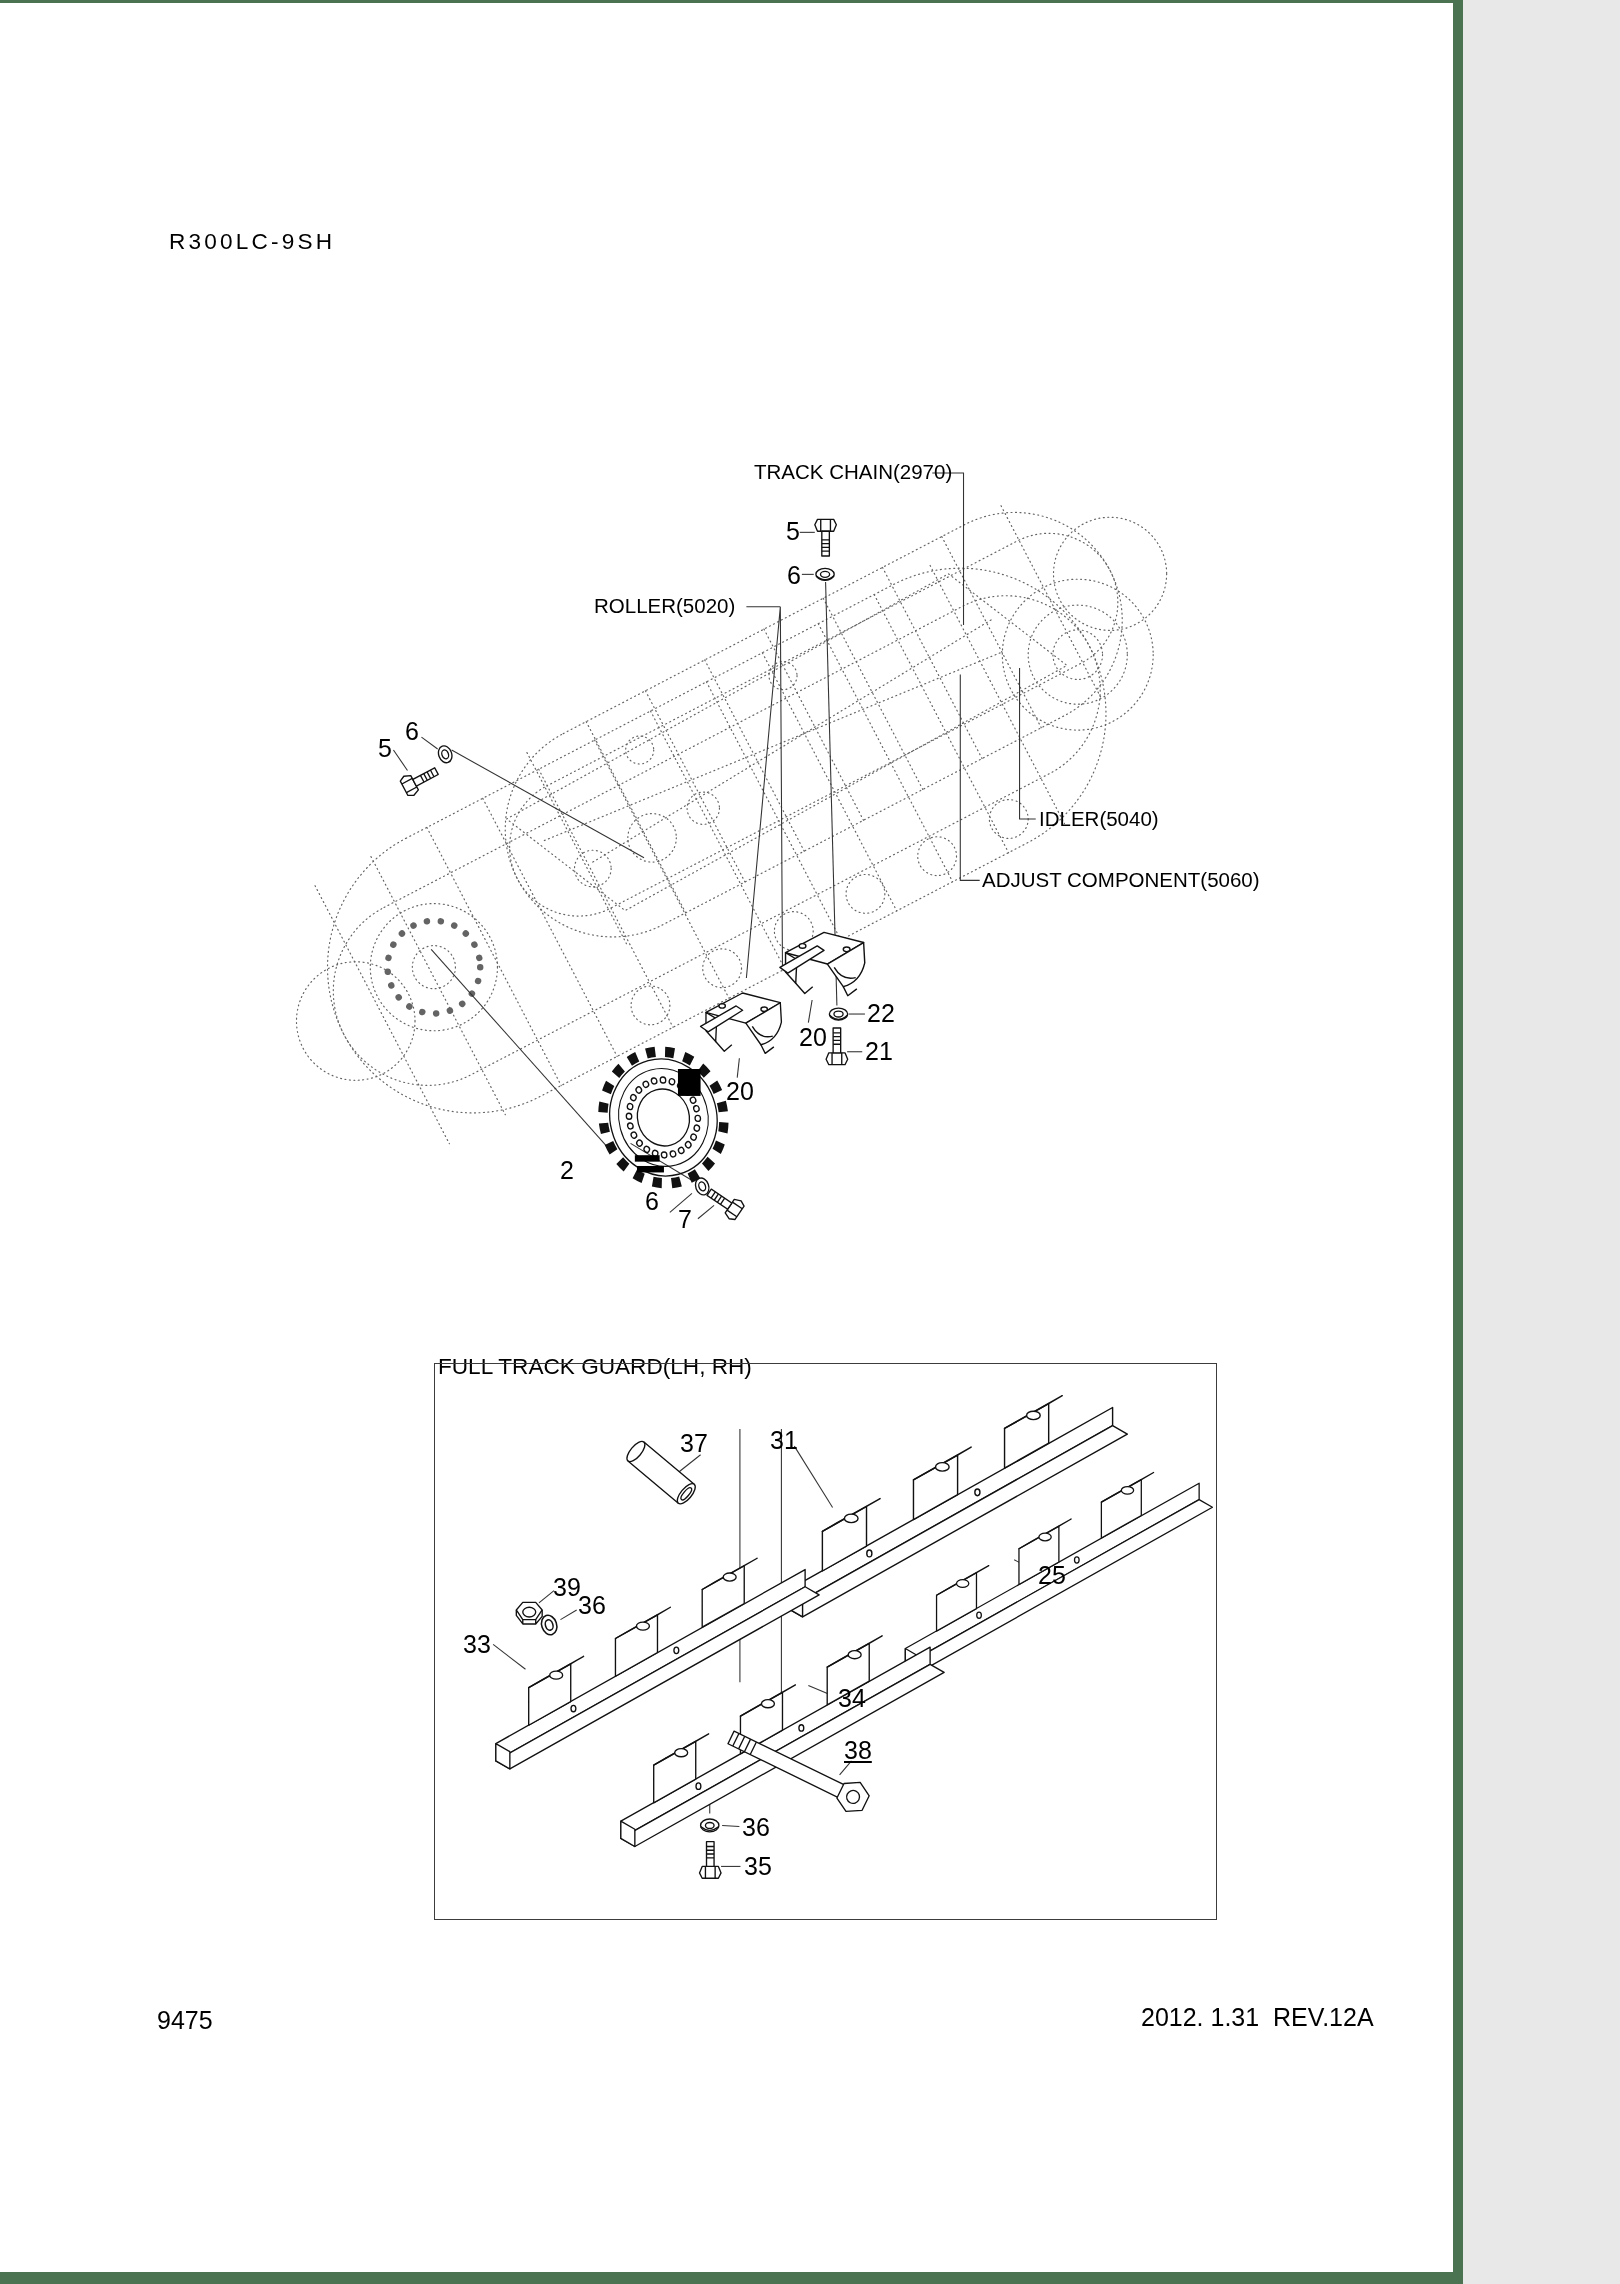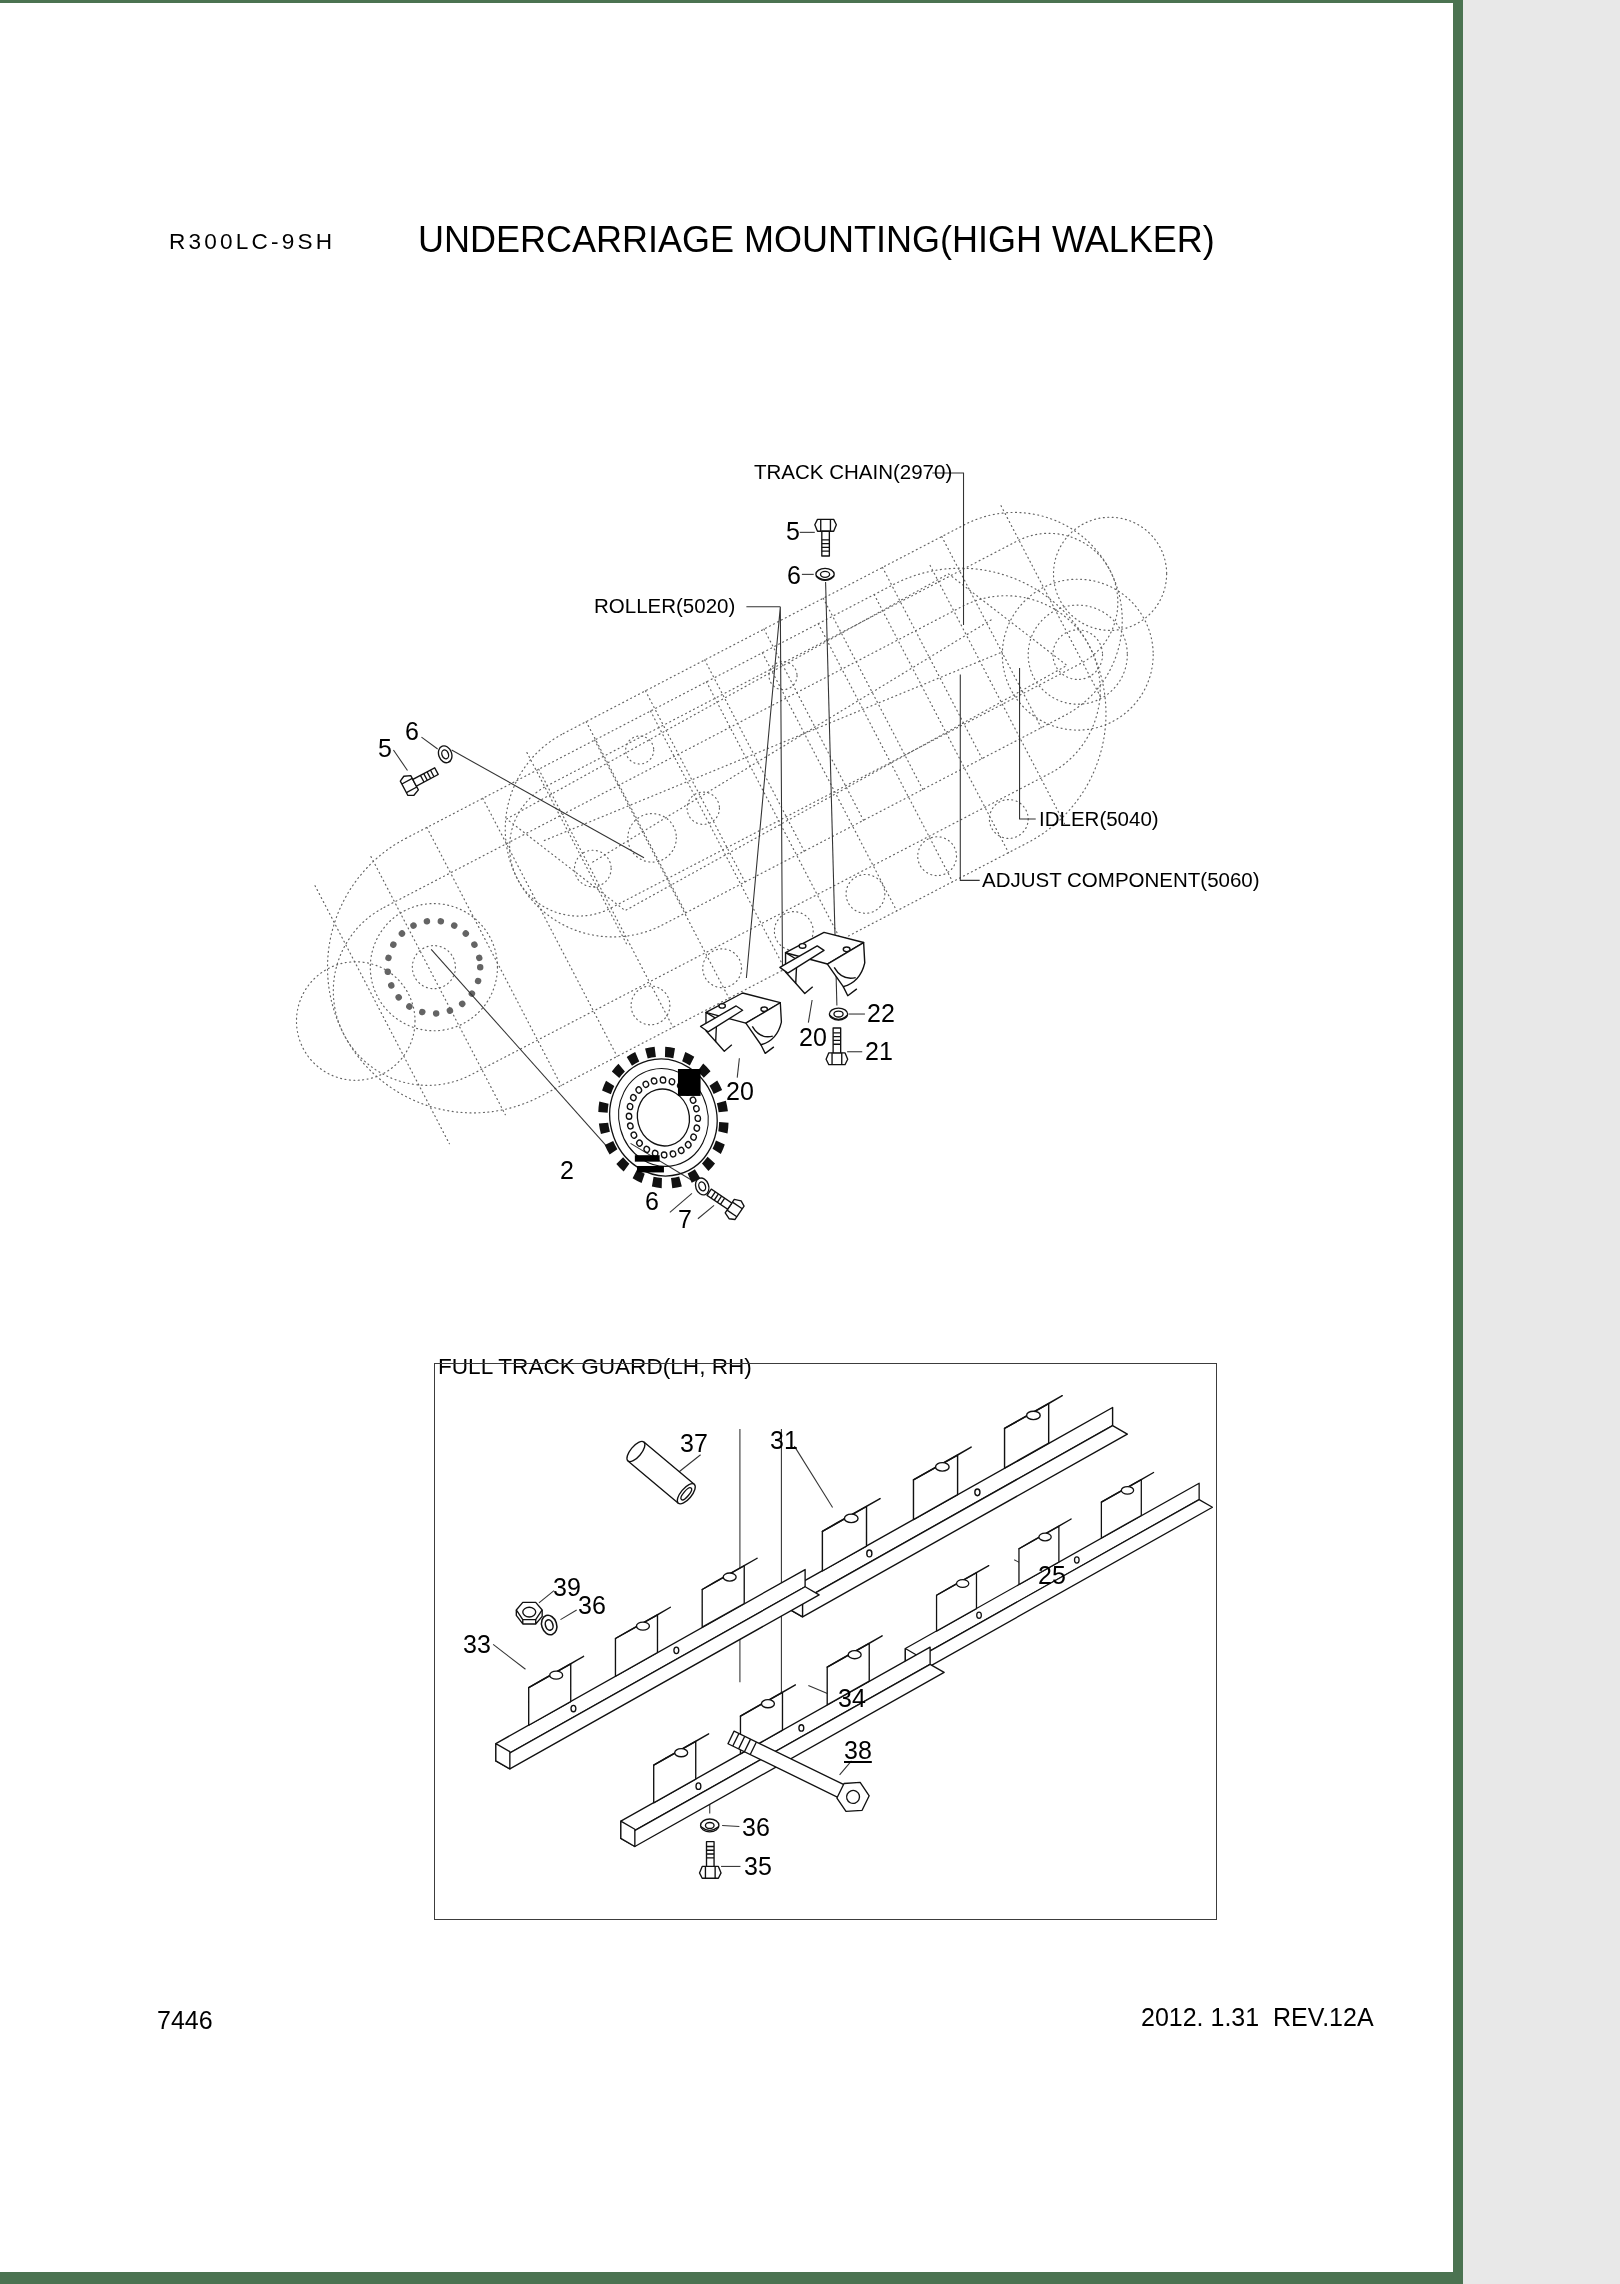--- a/index.html
+++ b/index.html
@@ -217,21 +217,20 @@
       <g transform="translate(1583,3335) rotate(-154)" stroke="#111" stroke-width="2.5" fill="#fff" stroke-linejoin="round">
         <rect x="24" y="-13" width="228" height="26"></rect>
         <path d="M206,-13 L206,13 M218,-13 L218,13 M230,-13 L230,13 M242,-13 L242,13" fill="none"></path>
         <polygon points="0,-30 26,-15 26,15 0,30 -26,15 -26,-15"></polygon>
         <ellipse rx="12" ry="12"></ellipse>
       </g>
     </g>
   </svg>
 
   <div class="txt model" style="left:169px; top:231px;">R300LC-9SH</div>
-  <div class="txt title" style="left:418px; top:222px;">UNDERCARRIAGE MOUNTING(HIGH WALKER)</div>
 
   <div class="txt asm" style="left:754px; top:462px;">TRACK CHAIN(2970)</div>
   <div class="txt asm" style="left:594px; top:596px;">ROLLER(5020)</div>
   <div class="txt asm" style="left:1039px; top:809px;">IDLER(5040)</div>
   <div class="txt asm" style="left:982px; top:870px;">ADJUST COMPONENT(5060)</div>
 
   <div class="txt num" style="left:786px; top:519px;">5</div>
   <div class="txt num" style="left:787px; top:563px;">6</div>
   <div class="txt num" style="left:378px; top:736px;">5</div>
   <div class="txt num" style="left:405px; top:719px;">6</div>
@@ -250,17 +249,17 @@
   <div class="txt num" style="left:770px; top:1428px;">31</div>
   <div class="txt num" style="left:553px; top:1575px;">39</div>
   <div class="txt num" style="left:578px; top:1593px;">36</div>
   <div class="txt num" style="left:463px; top:1632px;">33</div>
   <div class="txt num" style="left:1038px; top:1563px;">25</div>
   <div class="txt num" style="left:838px; top:1686px;">34</div>
   <div class="txt num" style="left:844px; top:1738px;text-decoration:underline;">38</div>
   <div class="txt num" style="left:742px; top:1815px;">36</div>
   <div class="txt num" style="left:744px; top:1854px;">35</div>
 
-  <div class="txt foot" style="left:157px; top:2008px;">7446</div>
+  <div class="txt foot" style="left:157px; top:2008px;">9475</div>
   <div class="txt foot" style="left:1141px; top:2005px;">2012. 1.31  REV.12A</div>
 
 </div>
 
 
 </body></html>

